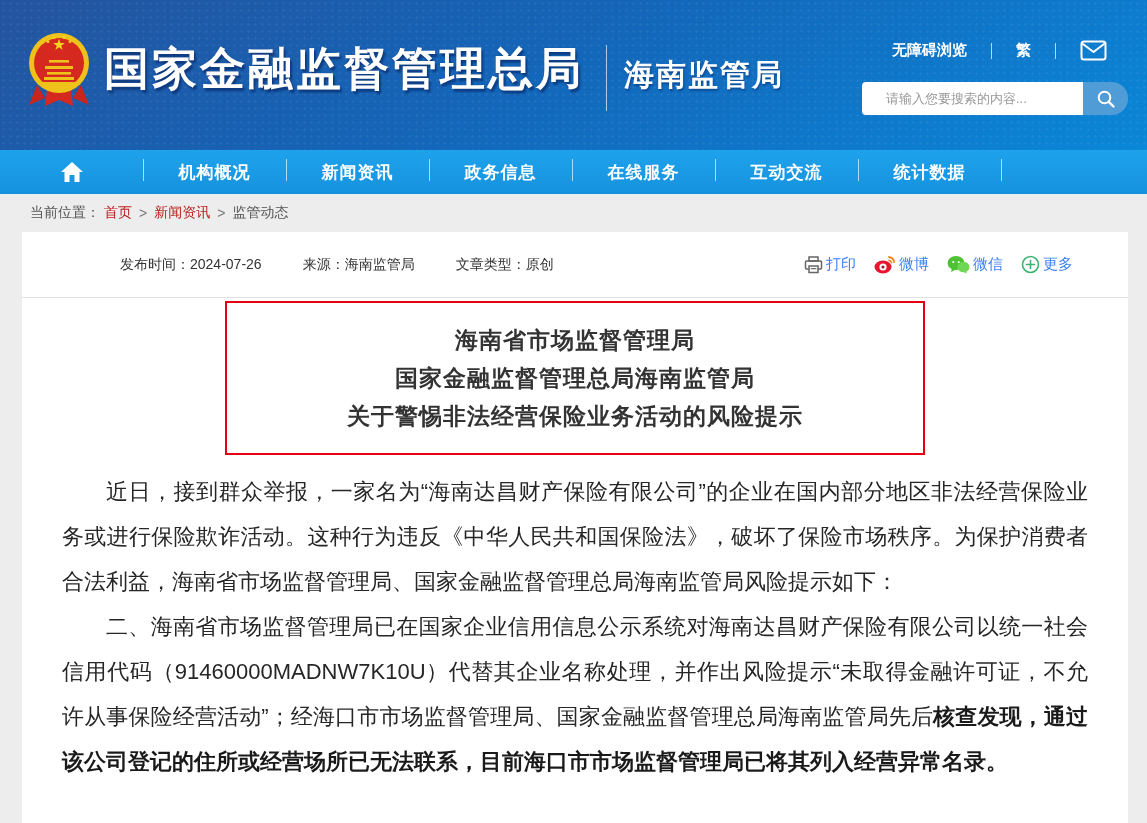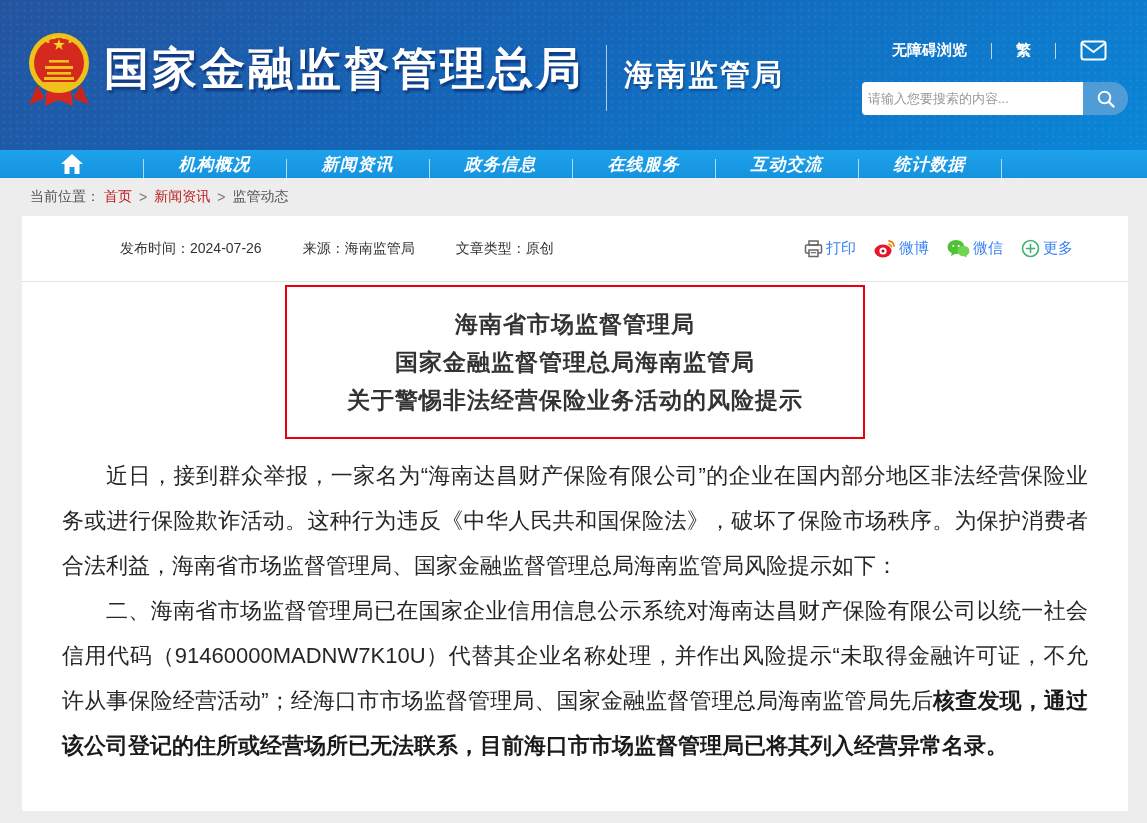--- a/index.html
+++ b/index.html
@@ -30,32 +30,32 @@
     text-shadow:1px 2px 2px rgba(8,40,105,0.5);
   }
   .top-links { position:absolute; top:40px; right:40px; display:flex; align-items:center; gap:24px; z-index:2; color:#fff; }
   .top-link { font-size:15px; font-weight:bold; color:#fff; cursor:pointer; white-space:nowrap; }
   .top-sep { width:1px; height:16px; background:rgba(255,255,255,0.7); }
   .mail-icon { display:flex; align-items:center; cursor:pointer; }
 
   .search-bar { position:absolute; top:82px; right:19px; display:flex; z-index:2; }
   .search-input {
     width:221px; height:33px; border:none; outline:none; background:#fff;
-    border-radius:4px 0 0 4px; padding:0 6px; font-size:13px; color:#444;
+    border-radius:4px 0 0 4px; padding:0 24px; font-size:13px; color:#444;
     font-family:"Liberation Sans","DejaVu Sans",sans-serif;
   }
   .search-input::placeholder { color:#999; }
   .search-btn {
     width:45px; height:33px; border:none; cursor:pointer;
     background:#4f9cd6; border-radius:0 16px 16px 0;
     display:flex; align-items:center; justify-content:center;
   }
 
   
-  .main-nav { height:28px; background:linear-gradient(180deg,#1ea2ec 0%,#1692dd 100%); display:flex; align-items:stretch;font-style:italic; }
+  .main-nav { height:44px; background:linear-gradient(180deg,#1ea2ec 0%,#1692dd 100%); display:flex; align-items:stretch; }
   .nav-cell { flex:0 0 143px; display:flex; align-items:center; justify-content:center; cursor:pointer; position:relative; }
   .nav-cell + .nav-cell::before { content:""; position:absolute; left:0; top:9px; width:1px; height:22px; background:rgba(255,255,255,0.65); }
   .nav-label { color:#fff; font-size:17px; font-weight:bold; letter-spacing:1px; }
   .nav-fill { flex:1; position:relative; }
   .nav-fill::before { content:""; position:absolute; left:0; top:9px; width:1px; height:22px; background:rgba(255,255,255,0.65); }
 
   
   .breadcrumb-bar { height:38px; display:flex; align-items:center; padding-left:30px; background:#ededed; font-size:14px; color:#555; }
   .crumb-link { color:#b91c1c; cursor:pointer; margin:0 4px; }
   .crumb-sep { color:#777; margin:0 3px; }
@@ -66,21 +66,21 @@
   .meta-row {
     height:66px; display:flex; align-items:center; justify-content:space-between;
     padding:0 55px 0 98px; border-bottom:1px solid #e3e3e3; font-size:14px; color:#333;
   }
   .meta-left { display:flex; gap:41px; white-space:nowrap; }
   .meta-label { color:#333; }
   .share-group { display:flex; align-items:center; gap:18px; }
   .share-item { display:flex; align-items:center; gap:3px; font-size:15px; color:#3b82f6; cursor:pointer; white-space:nowrap; }
 
   .title-box {
-    width:580px; margin:3px auto 0; border:2px solid #e60012;
+    width:700px; margin:3px auto 0; border:2px solid #e60012;
     padding:18px 20px; text-align:center;
   }
   .title-line { font-size:23px; font-weight:bold; color:#333; line-height:38px; letter-spacing:1px; }
 
   .article-body { padding:14px 40px 0 40px; }
   .article-body p {
     font-size:22px; color:#262626; line-height:45px; text-align:justify;
     text-indent:2em; font-family:"Liberation Sans","DejaVu Sans",sans-serif;
   }
   .article-body b { font-weight:bold; color:#1a1a1a; }

